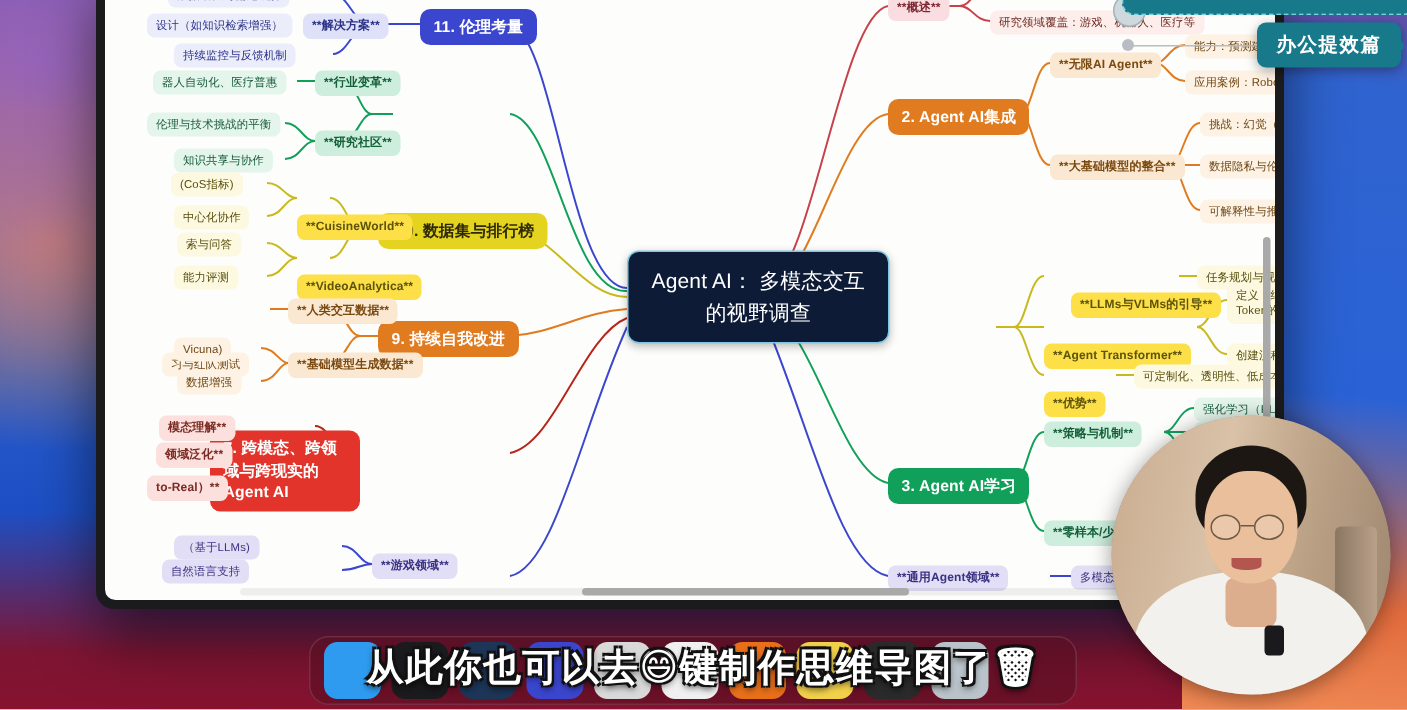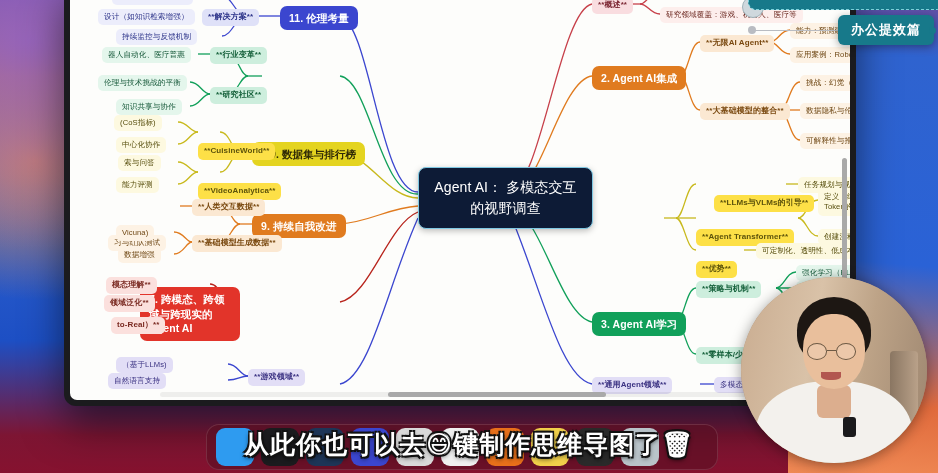--- a/index.html
+++ b/index.html
@@ -283,21 +283,21 @@
         <div class="node main c-org" style="left:212px; top:230px;">9. 持续自我改进</div>
         <div class="node lvl2 c-org2" style="left:152px; top:215px;">**人类交互数据**</div>
         <div class="node lvl3 c-org3" style="left:68px; top:215px;margin-top:36px;">习与红队测试</div>
         <div class="node lvl2 c-org2" style="left:152px; top:251px;">**基础模型生成数据**</div>
         <div class="node lvl3 c-org3" style="left:76px; top:241px;">Vicuna)</div>
         <div class="node lvl3 c-org3" style="left:78px; top:263px;">数据增强</div>
 
         <div class="node main c-red" style="left:100px; top:303px; width:100px; white-space:normal; line-height:1.4;">7. 跨模态、跨领域与跨现实的Agent AI</div>
         <div class="node lvl2 c-red2" style="left:66px; top:293px;">模态理解**</div>
         <div class="node lvl2 c-red2" style="left:64px; top:311px;">领域泛化**</div>
-        <div class="node lvl2 c-red2" style="left:71px; top:333px;">to-Real）**</div>
+        <div class="node lvl2 c-red2" style="left:58px; top:333px;">to-Real）**</div>
 
         <div class="node lvl2 c-pur2" style="left:208px; top:385px;">**游戏领域**</div>
         <div class="node lvl3 c-pur2" style="left:76px; top:373px;">（基于LLMs)</div>
         <div class="node lvl3 c-pur2" style="left:68px; top:389px;">自然语言支持</div>
 
         <div class="node lvl2 c-pnk2" style="left:552px; top:13px;">**概述**</div>
         <div class="node lvl3 c-red3" style="left:620px; top:0px; width:160px; overflow:hidden;">&nbsp;</div>
         <div class="node lvl3 c-red3" style="left:620px; top:23px;">研究领域覆盖：游戏、机器人、医疗等</div>
 
         <div class="node main c-org" style="left:552px; top:82px;">2. Agent AI集成</div>

